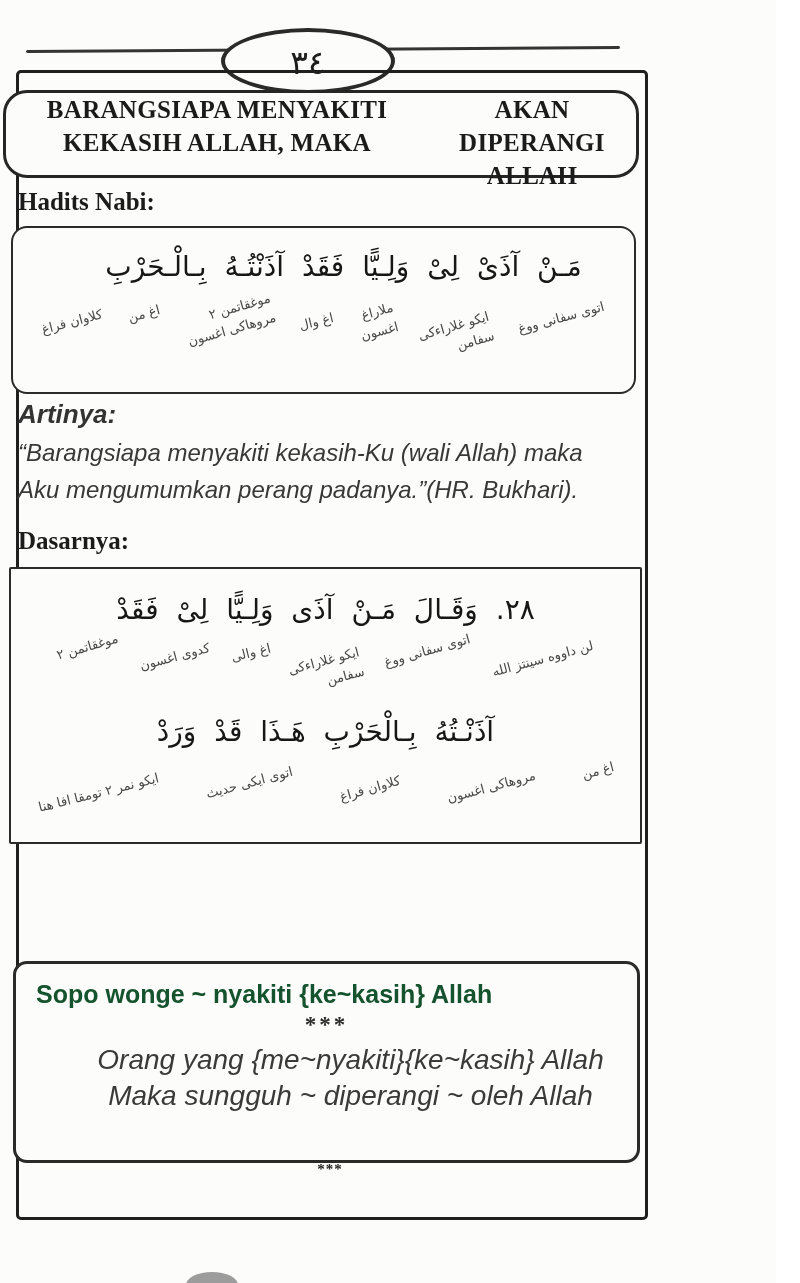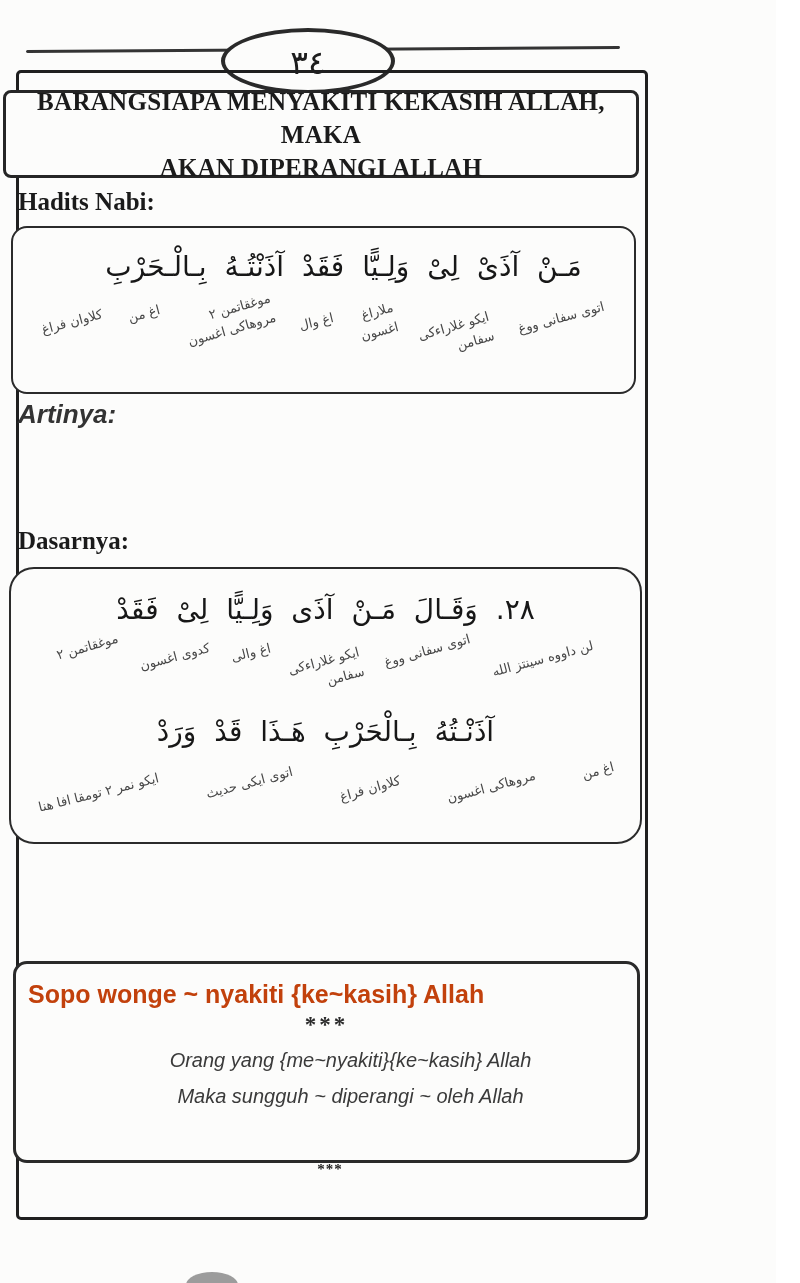--- a/index.html
+++ b/index.html
@@ -11,22 +11,22 @@
   
   .topline{left:26px;top:48px;width:594px;height:3px;background:#343434;transform:rotate(-0.4deg);border-radius:2px;}
   .cartouche{left:221px;top:28px;width:166px;height:58px;border:4px solid #2a2a2a;border-radius:50%;
              background:#fcfcfb;display:flex;align-items:center;justify-content:center;}
   .pagenum{font-family:"DejaVu Sans",sans-serif;font-size:33px;color:#1d1d1d;padding-top:2px;}
 
   
   .outer-border{left:16px;top:70px;width:626px;height:1144px;border:3.5px solid #1f1f1f;border-radius:5px;}
 
   
-  .title-box{left:3px;top:90px;width:630px;height:82px;border:3px solid #262626;border-radius:8px;
-             display:flex;flex-direction:column;justify-content:center;text-align:center;background:#fcfcfb;}
+  .title-box{left:3px;top:90px;width:630px;height:82px;border:3px solid #262626;border-radius:24px;
+             display:flex;justify-content:center;text-align:center;background:#fcfcfb;}
   .title-line{font-weight:bold;font-size:25px;letter-spacing:0.3px;line-height:33px;color:#1b1b1b;}
 
   .label{font-weight:bold;font-size:25px;color:#1b1b1b;}
   .hadits-label{left:18px;top:188px;}
   .dasarnya-label{left:18px;top:527px;}
 
   
   .hadith-box{left:11px;top:226px;width:621px;height:164px;border:2.5px solid #2b2b2b;border-radius:16px;background:#fcfcfb;}
   .arabic-main{font-family:"DejaVu Sans",sans-serif;direction:rtl;text-align:center;color:#171717;
                font-size:28px;word-spacing:9px;white-space:nowrap;overflow:hidden;}
@@ -43,21 +43,21 @@
   .row-h .pegon:nth-child(5){transform:translateY(-2px) rotate(-16deg);}
   .row-h .pegon:nth-child(6){transform:translateY(2px) rotate(-15deg);}
   .row-h .pegon:nth-child(7){transform:translateY(10px) rotate(-15deg);}
 
   
   .artinya-label{left:18px;top:399px;font-family:"Liberation Sans",sans-serif;font-style:italic;font-size:26px;color:#333;font-weight:bold;}
   .artinya-text{left:18px;top:434px;width:618px;font-family:"Liberation Sans",sans-serif;font-style:italic;
                 font-size:24px;line-height:37px;color:#383838;}
 
   
-  .dasar-box{left:9px;top:567px;width:629px;height:273px;border:2.5px solid #2b2b2b;border-radius:25px;background:#fcfcfb;}
+  .dasar-box{left:9px;top:567px;width:629px;height:273px;border:2.5px solid #2b2b2b;border-radius:2px;background:#fcfcfb;}
   .dasar-box .arabic-main{line-height:54px;}
   .d-ar1{margin-top:14px;}
   .row-d1{margin-top:2px;padding:0 45px;height:66px;}
   .row-d1 .pegon:nth-child(1){transform:translateY(10px) rotate(-15deg);}
   .row-d1 .pegon:nth-child(2){transform:translateY(2px) rotate(-16deg);}
   .row-d1 .pegon:nth-child(3){transform:translateY(12px) rotate(-15deg);}
   .row-d1 .pegon:nth-child(4){transform:translateY(4px) rotate(-14deg);}
   .row-d1 .pegon:nth-child(5){transform:translateY(8px) rotate(-15deg);}
   .row-d1 .pegon:nth-child(6){transform:translateY(-2px) rotate(-16deg);}
   .row-d2{margin-top:4px;padding:0 26px;}
@@ -66,25 +66,25 @@
   .row-d2 .pegon:nth-child(3){transform:translateY(16px) rotate(-16deg);}
   .row-d2 .pegon:nth-child(4){transform:translateY(10px) rotate(-15deg);}
   .row-d2 .pegon:nth-child(5){transform:translateY(20px) rotate(-14deg);}
 
   
   .translit{left:0;top:868px;width:652px;text-align:center;font-size:26px;line-height:38px;color:#414141;}
 
   
   .jawa-box{left:13px;top:961px;width:627px;height:202px;border:3px solid #2a2a2a;border-radius:14px;
             background:#fcfcfb;padding-top:12px;box-sizing:border-box;}
-  .jawa-bold{margin-left:12px;font-family:"Liberation Sans",sans-serif;font-weight:700;font-size:25px;
-             line-height:37px;color:#c2410c;}
+  .jawa-bold{margin-left:20px;font-family:"Liberation Sans",sans-serif;font-weight:700;font-size:25px;
+             line-height:37px;color:#14532d;}
   .stars-mid{text-align:center;font-weight:700;font-size:23px;line-height:24px;letter-spacing:3px;color:#2c2c2c;}
   .jawa-italic{text-align:center;padding-left:48px;font-family:"Liberation Sans",sans-serif;font-style:italic;
-               font-size:20px;line-height:36px;color:#3a3a3a;}
+               font-size:28px;line-height:36px;color:#3a3a3a;}
   .ji-first{margin-top:5px;}
 
   .footer-stars{left:0;top:1161px;width:660px;text-align:center;font-size:15px;font-weight:700;
                 letter-spacing:1px;color:#242424;}
 
   .gray-blob{left:186px;top:1272px;width:52px;height:26px;background:#9c9c9c;border-radius:50%;}
 </style>
 </head>
 <body>
 
@@ -114,20 +114,24 @@
 اغسون</span>
       <span class="pegon">اغ وال</span>
       <span class="pegon">موغقاتمن ٢
 مروهاكى اغسون</span>
       <span class="pegon">اغ من</span>
       <span class="pegon">كلاوان فراغ</span>
     </div>
   </div>
 
   <div class="abs artinya-label">Artinya:</div>
+  <div class="abs artinya-text">
+    <div>“Barangsiapa menyakiti kekasih-Ku (wali Allah) maka</div>
+    <div>Aku mengumumkan perang padanya.”(HR. Bukhari).</div>
+  </div>
 
   <div class="abs label dasarnya-label">Dasarnya:</div>
 
   <div class="abs dasar-box">
     <div class="arabic-main d-ar1">٢٨. وَقَـالَ مَـنْ آذَى وَلِـيًّا لِىْ فَقَدْ</div>
     <div class="pegon-row row-d1">
       <span class="pegon">لن داووه سينتز الله</span>
       <span class="pegon">اتوى سفانى ووغ</span>
       <span class="pegon">ايكو غلاراءكى
 سفامن</span>

